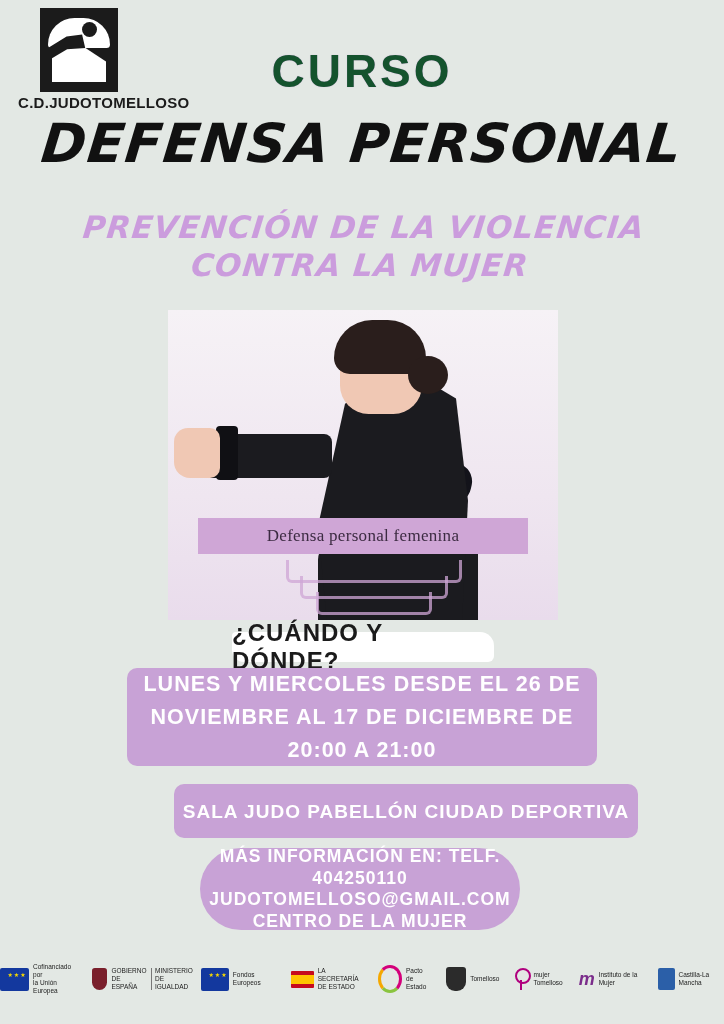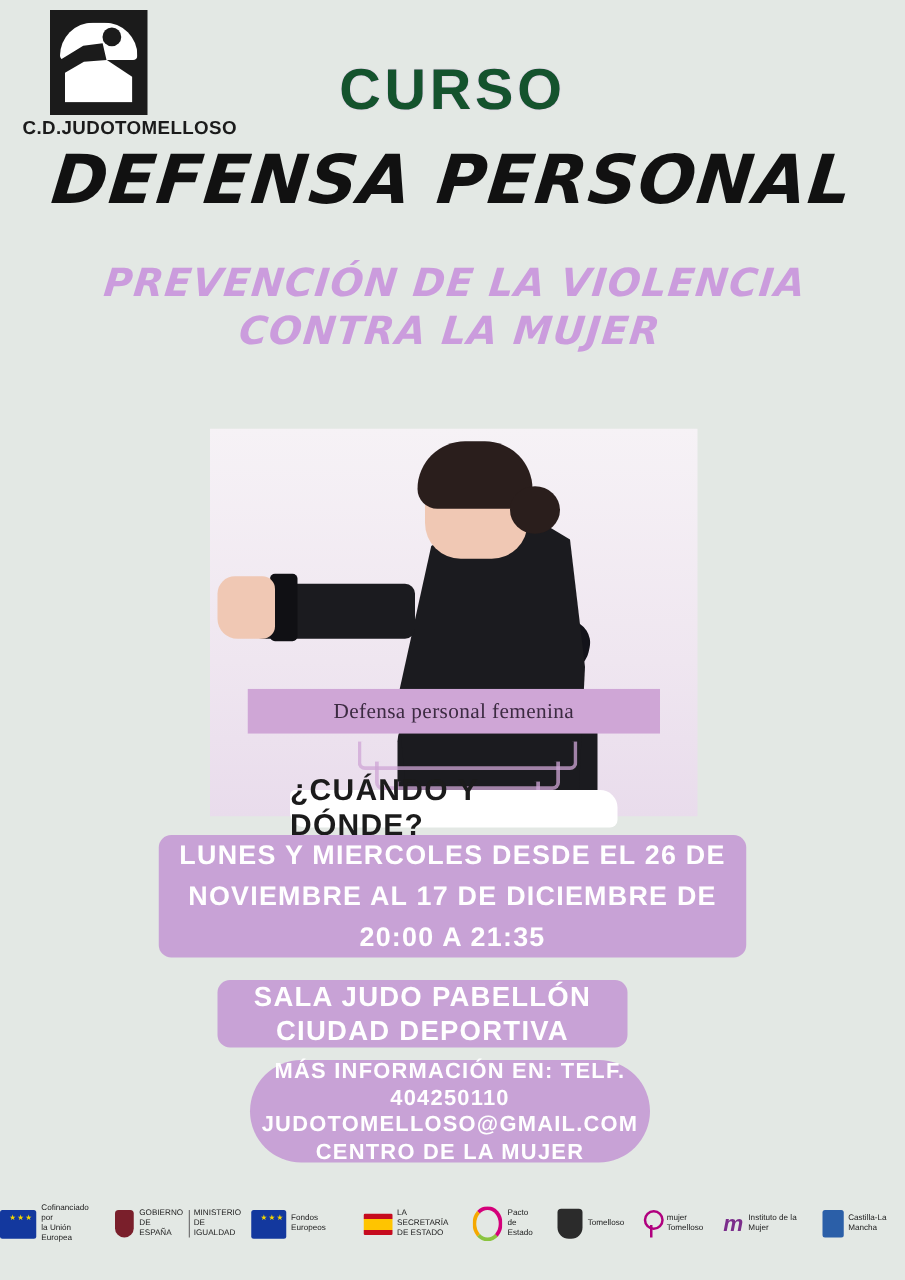--- a/index.html
+++ b/index.html
@@ -125,21 +125,20 @@
 
   
   .photo {
     position: absolute;
     left: 168px;
     top: 310px;
     width: 390px;
     height: 310px;
     background: linear-gradient(180deg, #f6f2f6 0%, #efe6f0 60%, #e9dcec 100%);
     overflow: hidden;
-    margin-top: 33px;
   }
   .ph-body {
     position: absolute;
     left: 150px;
     top: 58px;
     width: 150px;
     height: 255px;
     background: #1b1b1f;
     border-radius: 46px 30px 0 0;
     clip-path: polygon(18% 14%, 58% 0, 92% 12%, 100% 52%, 96% 100%, 6% 100%, 0 62%);
@@ -309,27 +308,27 @@
     font-size: 21.5px;
     line-height: 33px;
     padding-top: 0px;
     display: flex;
     align-items: center;
     justify-content: center;
   }
   .box-place {
     left: 174px;
     top: 784px;
-    width: 328px;
+    width: 464px;
     height: 54px;
     border-radius: 10px;
-    font-size: 22px;
+    font-size: 19px;
     line-height: 27px;
     display: flex;
-    align-items: flex-start;
+    align-items: center;
     justify-content: center;
   }
   .box-info {
     left: 200px;
     top: 848px;
     width: 320px;
     height: 82px;
     border-radius: 42px;
     font-size: 17.5px;
     line-height: 21.5px;
@@ -495,21 +494,21 @@
   <div class="ph-banner">
     <span>Defensa personal femenina</span>
   </div>
 </div>
 
 <div class="brush">
   <span>¿CUÁNDO Y DÓNDE?</span>
 </div>
 
 <div class="box box-when">
-  <span>LUNES Y MIERCOLES DESDE EL 26 DE NOVIEMBRE AL 17 DE DICIEMBRE DE 20:00 A 21:35</span>
+  <span>LUNES Y MIERCOLES DESDE EL 26 DE NOVIEMBRE AL 17 DE DICIEMBRE DE 20:00 A 21:00</span>
 </div>
 
 <div class="box box-place">
   <span>SALA JUDO PABELLÓN CIUDAD DEPORTIVA</span>
 </div>
 
 <div class="box box-info">
   <span>MÁS INFORMACIÓN EN: TELF. 404250110 JUDOTOMELLOSO@GMAIL.COM CENTRO DE LA MUJER</span>
 </div>
 

